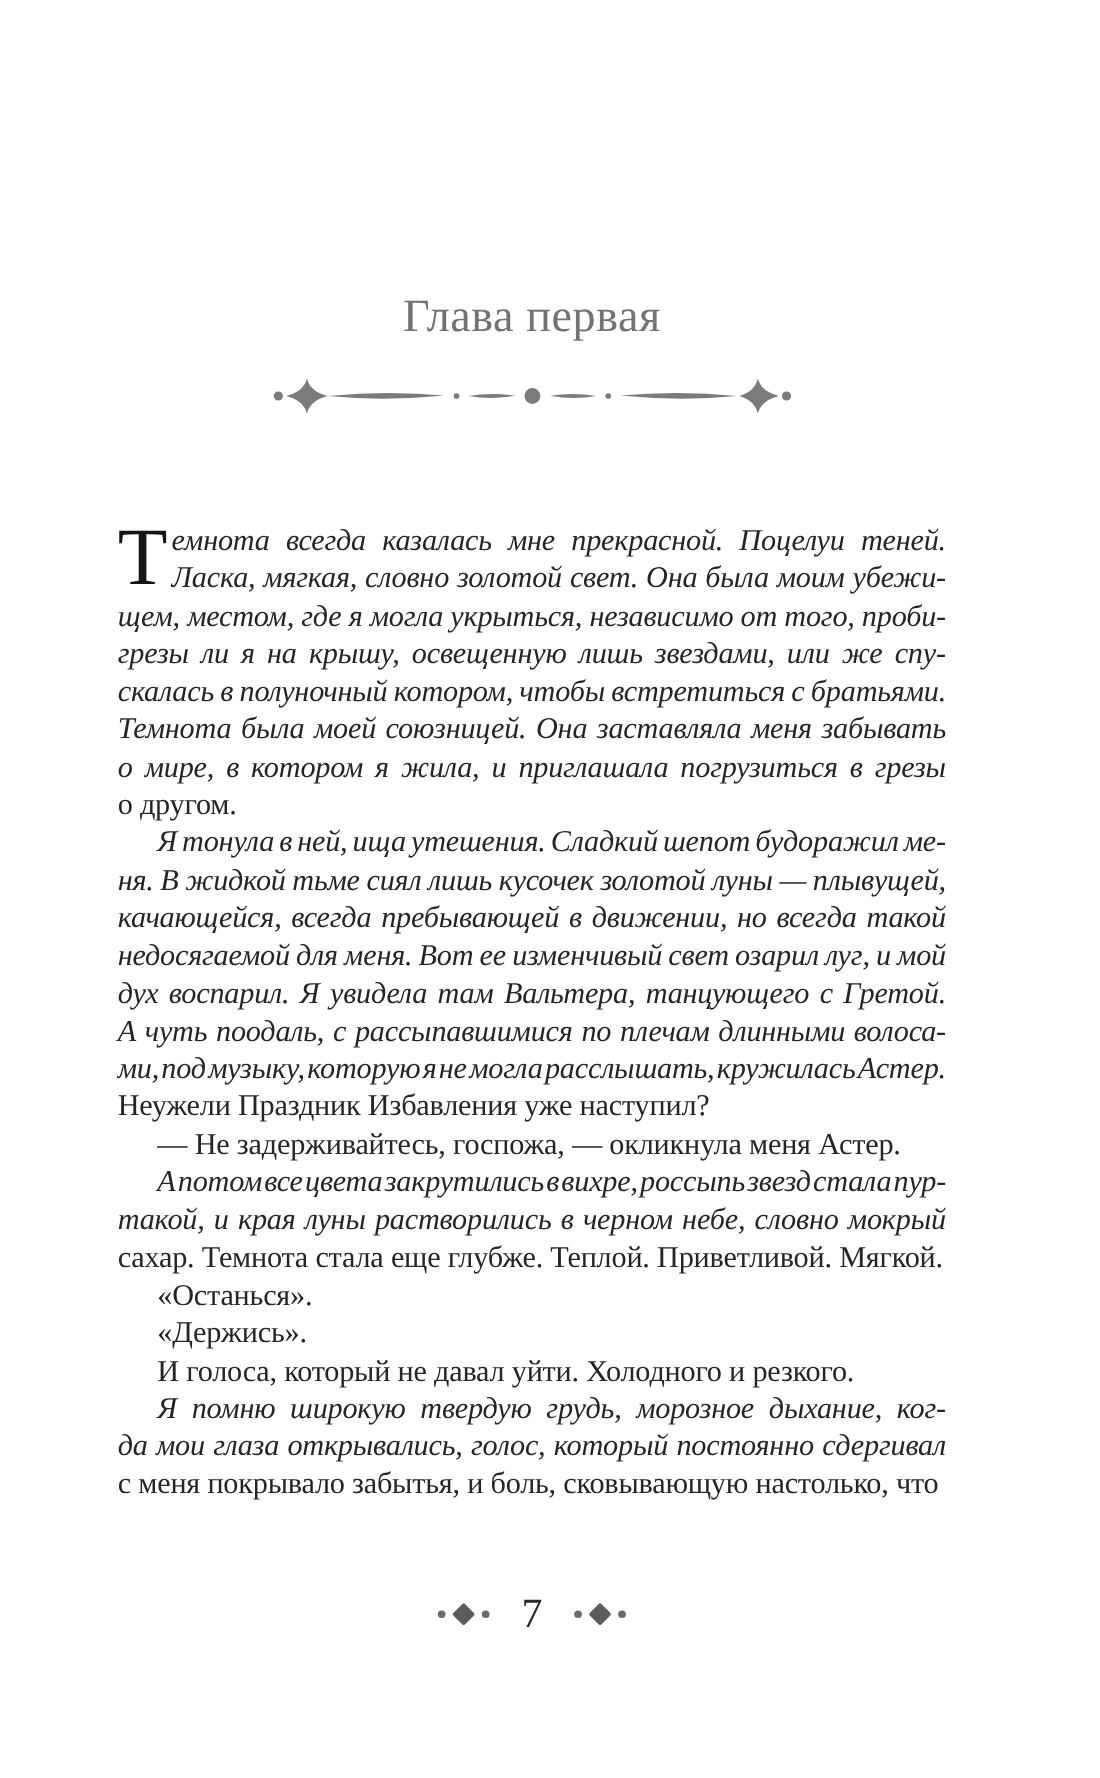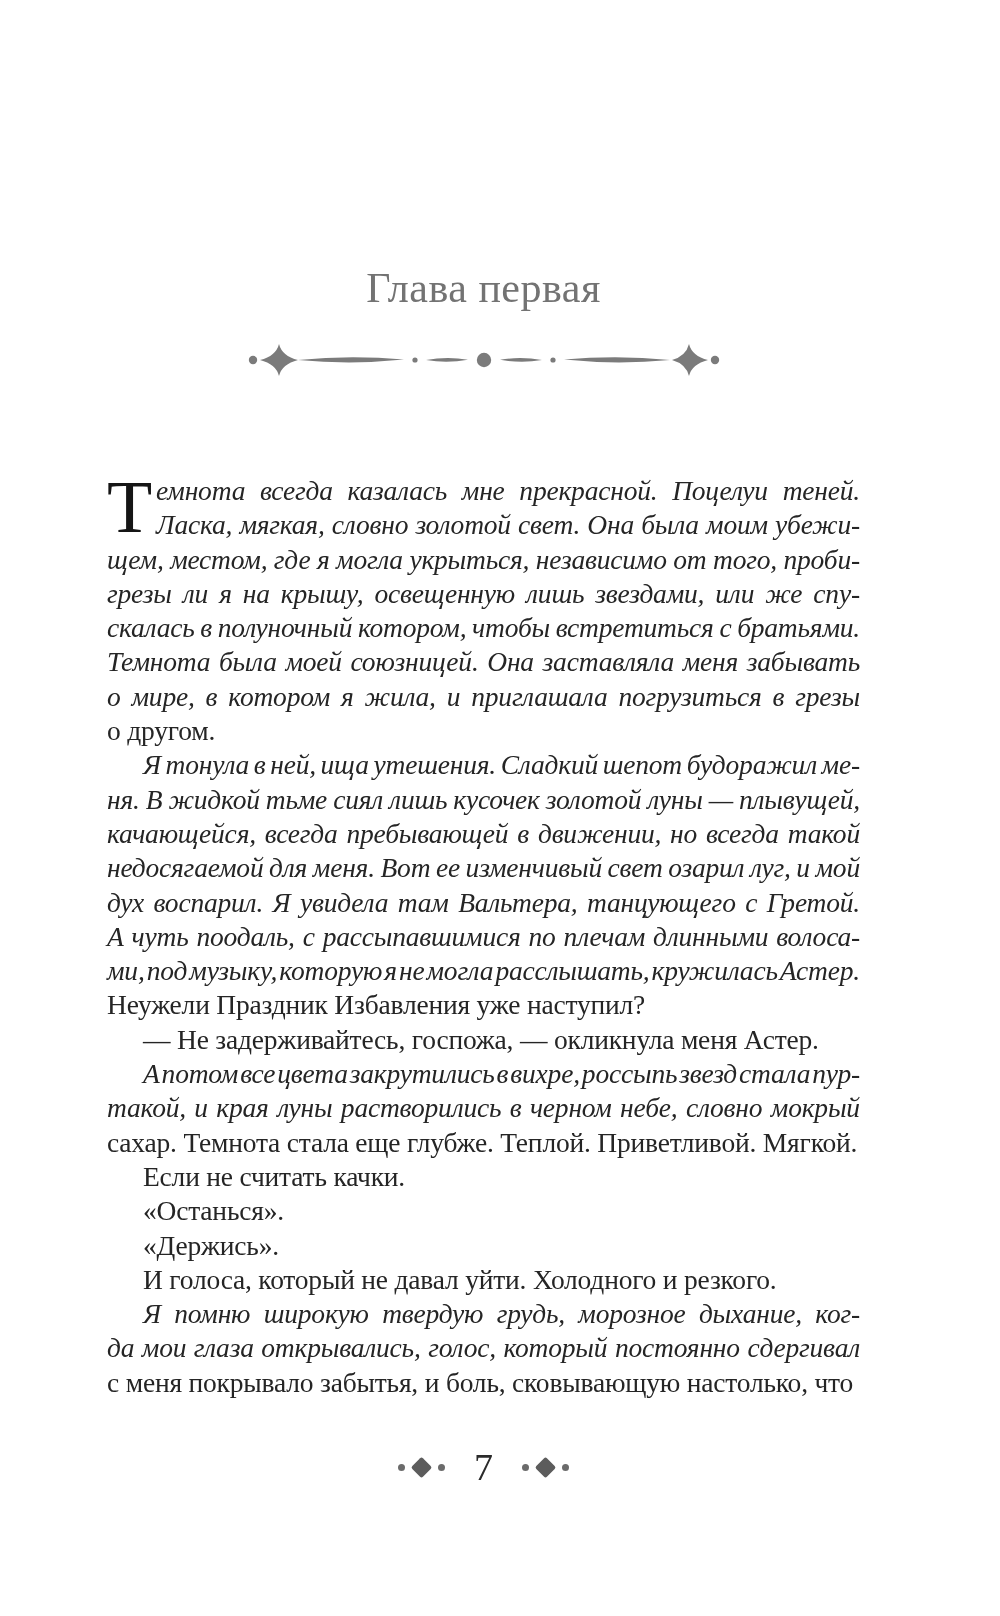--- a/index.html
+++ b/index.html
@@ -301,23 +301,20 @@
           <span>растворились</span>
           <span>в</span>
           <span>черном</span>
           <span>небе,</span>
           <span>словно</span>
           <span>мокрый</span>
         </div>
         <div class="line">сахар. Темнота стала еще глубже. Теплой. Приветливой. Мягкой.</div>
       </div>
       <div class="para">
-        <div class="line indent">Если не считать качки.</div>
-      </div>
-      <div class="para">
         <div class="line indent italic">«Останься».</div>
       </div>
       <div class="para">
         <div class="line indent italic">«Держись».</div>
       </div>
       <div class="para">
         <div class="line indent">И голоса, который не давал уйти. Холодного и резкого.</div>
       </div>
       <div class="para">
         <div class="line flexjust indent">

